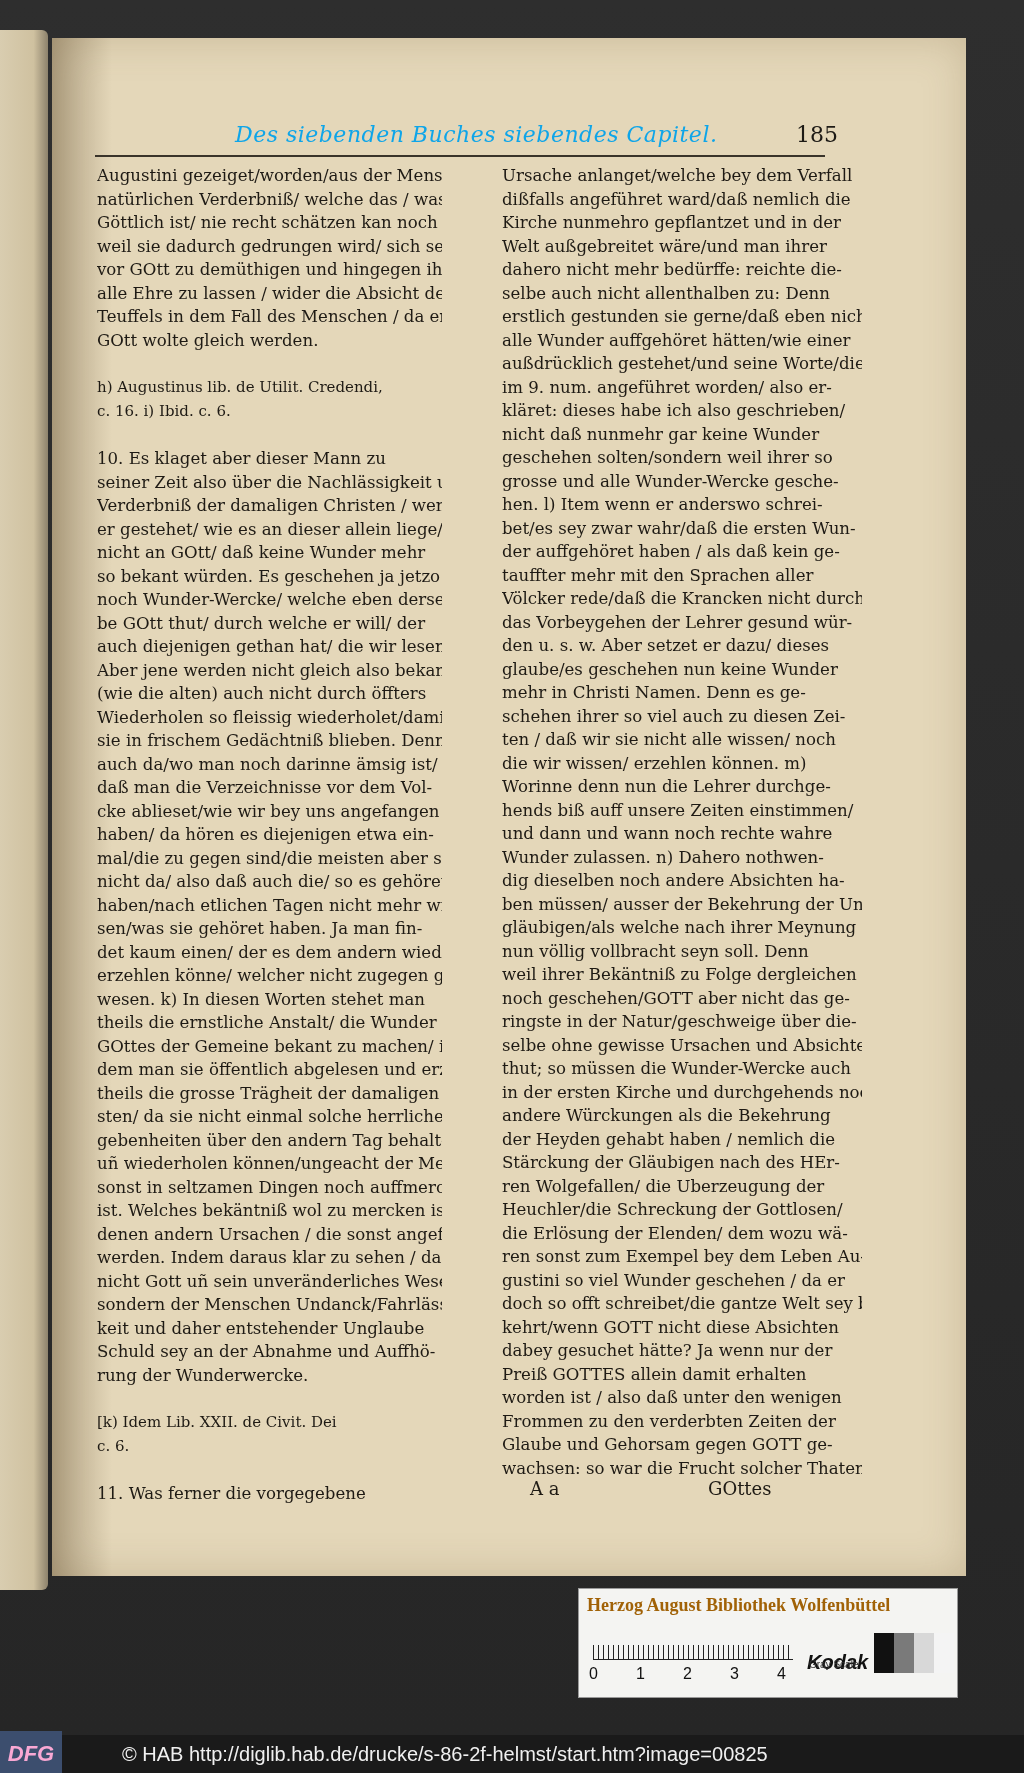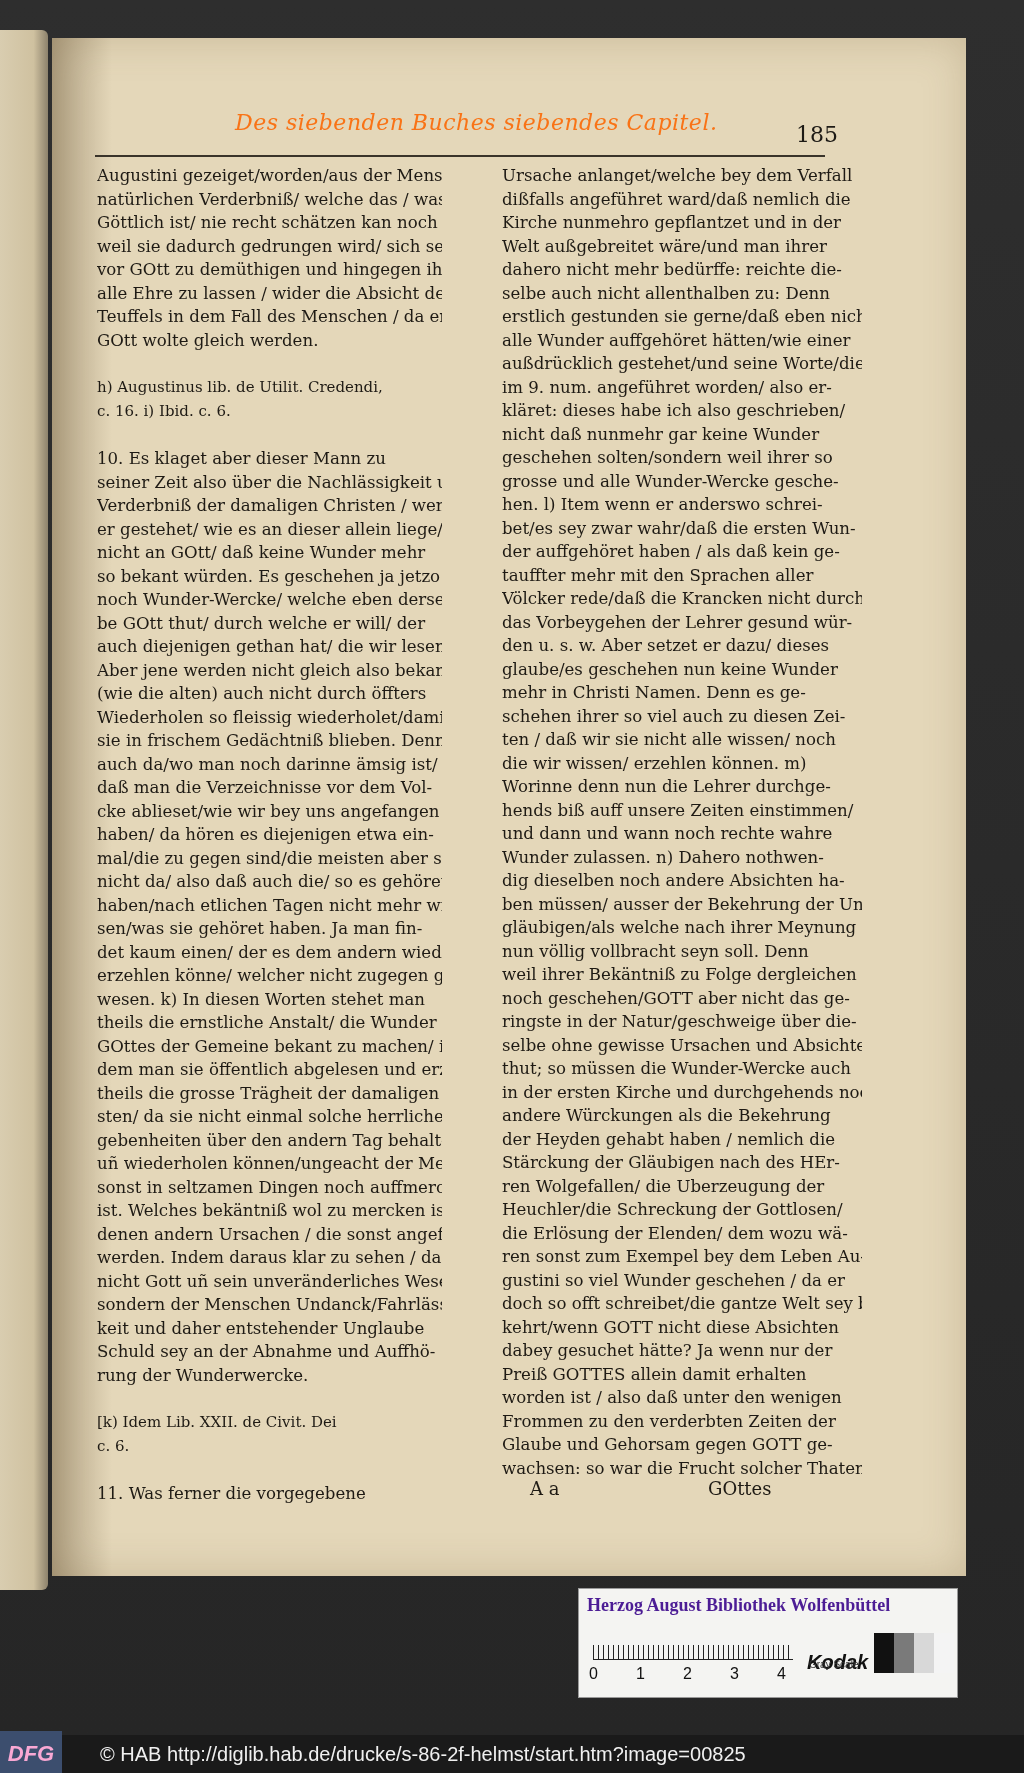--- a/index.html
+++ b/index.html
@@ -20,22 +20,22 @@
   .page {
     position: absolute; left: 52px; top: 38px; width: 914px; height: 1538px;
     background: #e4d7b9;
     box-shadow: inset 0 0 40px rgba(120,95,55,0.25);
   }
   .page::before {
     content: ""; position: absolute; left: 0; top: 0; width: 60px; height: 100%;
     background: linear-gradient(90deg, rgba(80,60,30,0.35), rgba(80,60,30,0));
   }
   .running-head {
-    position: absolute; left: 235px; top: 110px; width: 560px;
-    font-size: 22px; color: #f97316; font-style: italic; letter-spacing: 0.5px;
+    position: absolute; left: 235px; top: 122px; width: 560px;
+    font-size: 22px; color: #0ea5e9; font-style: italic; letter-spacing: 0.5px;
     font-family: "DejaVu Serif", serif;
   }
   .page-number {
     position: absolute; left: 788px; top: 122px; font-size: 22px; color: #1d1a15; margin-left: 8px;
   }
   .head-rule {
     position: absolute; left: 95px; top: 155px; width: 730px; height: 2px; background: #3a342a;
   }
   .col {
     position: absolute; top: 164px;
@@ -52,21 +52,21 @@
     position: absolute; top: 1478px; font-size: 18px; color: #1e1a14;
   }
   .sig { left: 530px; }
   .catchword { left: 708px; }
   .colorbar {
     position: absolute; left: 578px; top: 1588px; width: 378px; height: 108px;
     background: #f4f4f2; border: 1px solid #999;
   }
   .cb-title {
     position: absolute; left: 8px; top: 6px; font-size: 18px; font-weight: bold;
-    font-family: "Liberation Serif", serif; color: #4c1d95; white-space: nowrap;
+    font-family: "Liberation Serif", serif; color: #a16207; white-space: nowrap;
   }
   .ruler {
     position: absolute; left: 14px; top: 44px; width: 200px; height: 26px;
     border-bottom: 1px solid #222;
     background: repeating-linear-gradient(90deg, #222 0 1px, transparent 1px 5px);
     background-size: 100% 14px; background-repeat: no-repeat; background-position: bottom;
   }
   .ruler-labels { position: absolute; left: 8px; top: 76px; width: 230px; font-family: "Liberation Sans", sans-serif; font-size: 16px; color: #111; }
   .ruler-labels span { position: absolute; }
   .kodak { position: absolute; left: 228px; top: 62px; font-family: "Liberation Sans", sans-serif; font-size: 20px; font-weight: bold; color: #111; font-style: italic; }
@@ -75,21 +75,21 @@
   .swatches div { width: 20px; height: 40px; }
   .footer {
     position: absolute; left: 0; top: 1735px; width: 1024px; height: 38px; background: #1a1a1a;
     display: flex; align-items: center;
   }
   .dfg {
     width: 62px; height: 46px; background: #3c4e6e; color: #f9a8d4; font-family: "Liberation Sans", sans-serif;
     font-weight: bold; font-size: 22px; display: flex; align-items: center; justify-content: center; font-style: italic;
   }
   .footer-text {
-    margin-left: 38px; color: #f0f0f0; font-family: "Liberation Sans", sans-serif; font-size: 20px;
+    margin-left: 60px; color: #f0f0f0; font-family: "Liberation Sans", sans-serif; font-size: 20px;
   }
 </style>
 </head>
 <body>
 
 <div class="scan-bg"></div>
 <div class="prev-page"></div>
 
 <div class="page"></div>
 

